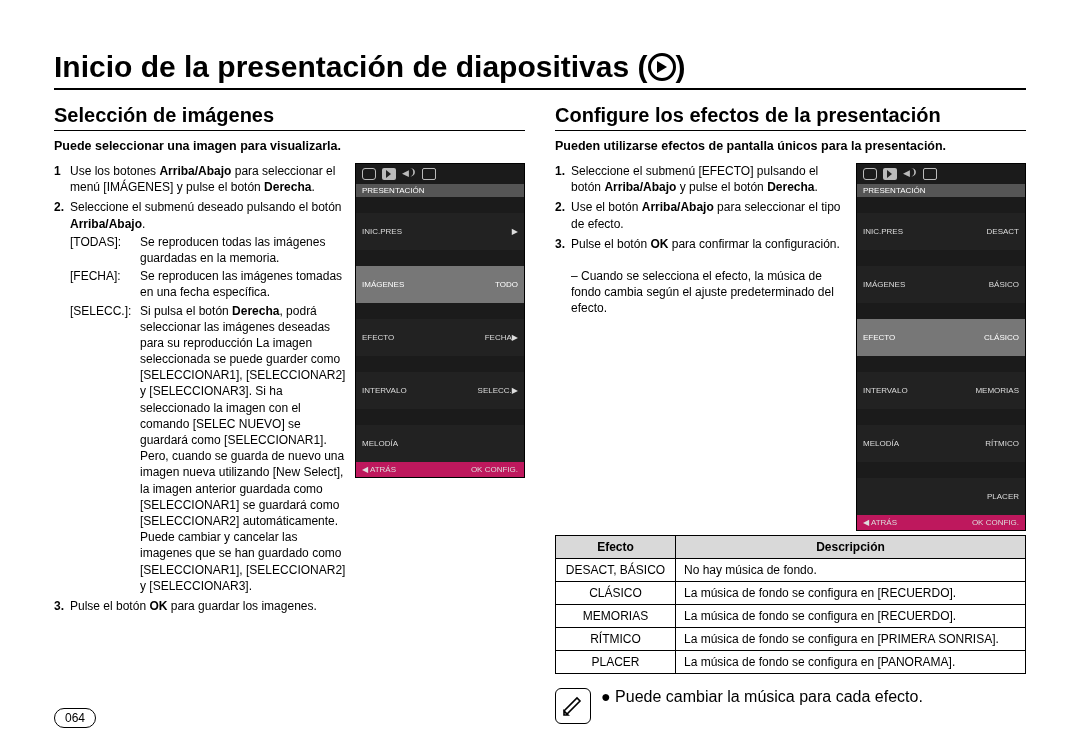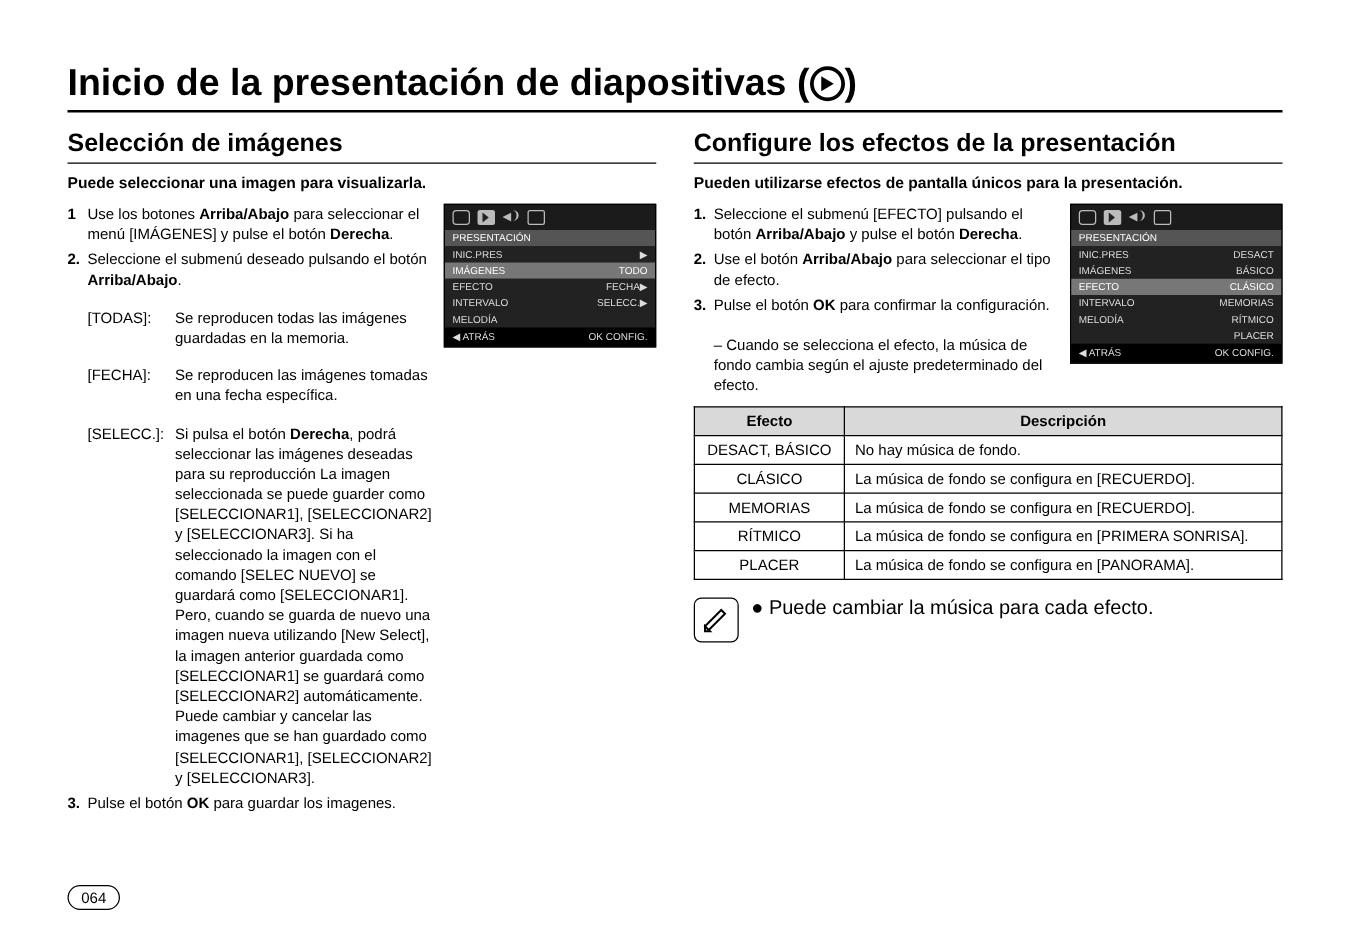--- a/index.html
+++ b/index.html
@@ -10,38 +10,38 @@
   .title-icon::before { content: ""; position: absolute; left: 6px; top: 5px; width: 0; height: 0; border-left: 10px solid #000; border-top: 6px solid transparent; border-bottom: 6px solid transparent; }
   .columns { display: flex; gap: 30px; margin-top: 14px; }
   .col { width: 480px; }
   .section-title { font-size: 20px; font-weight: bold; border-bottom: 1px solid #000; padding-bottom: 3px; margin-bottom: 8px; }
   .intro { font-size: 12.5px; font-weight: bold; margin-bottom: 10px; }
   .steps { font-size: 12px; line-height: 1.35; }
   .step { display: flex; margin-bottom: 4px; }
   .step-num { width: 16px; flex-shrink: 0; font-weight: bold; }
   .step-body { flex: 1; }
   .step-body b { font-weight: bold; }
-  .term-row { display: flex; margin-top: 14px; font-size: 12px; line-height: 1.35; }
+  .term-row { display: flex; margin-top: 2px; font-size: 12px; line-height: 1.35; }
   .term-label { width: 70px; flex-shrink: 0; }
   .term-desc { flex: 1; }
   .float-screen { float: right; margin-left: 8px; margin-bottom: 4px; }
   .screen { width: 170px; background: #1b1b1b; border: 1px solid #000; font-size: 8px; color: #ddd; }
   .screen-top { display: flex; gap: 6px; padding: 4px 6px; align-items: center; }
   .ico { width: 14px; height: 12px; display: inline-block; position: relative; }
   .ico-loop { border: 1.5px solid #bbb; border-radius: 3px; }
   .ico-play { background: #bbb; border-radius: 2px; }
   .ico-play::after { content:""; position:absolute; left:4px; top:2px; border-left:5px solid #222; border-top:4px solid transparent; border-bottom:4px solid transparent; }
   .ico-sound::before { content:"◀"; color:#bbb; font-size:9px; position:absolute; left:0; top:0; }
   .ico-sound::after { content:"❩"; color:#bbb; font-size:9px; position:absolute; left:7px; top:-1px; }
   .ico-del { border:1.5px solid #bbb; border-radius:2px; }
   .screen-head { background:#555; color:#fff; padding:2px 6px; font-size:8px; }
-  .menu-row { display:flex; justify-content:space-between; padding:2px 6px; background:#222; }
+  .menu-row { display:flex; justify-content:space-between; padding:14px 6px; background:#222;margin-top:16px; }
   .menu-row.sel { background:#777; color:#fff; }
   .menu-row .arrow { font-size:8px; }
-  .screen-bot { display:flex; justify-content:space-between; padding:3px 6px; background:#000000; font-size:8px; }
+  .screen-bot { display:flex; justify-content:space-between; padding:3px 6px; background:#be185d; font-size:8px; }
   .screen-bot .tri { font-size:8px; }
   table.eff { width: 100%; border-collapse: collapse; font-size: 12px; margin-top: 8px; }
   table.eff th, table.eff td { border: 1px solid #000; padding: 4px 8px; text-align: left; vertical-align: top; }
   table.eff th { background: #d9d9d9; text-align: center; font-weight: bold; }
   table.eff td.c1 { text-align: center; width: 120px; }
   .note-box { display:flex; gap:10px; margin-top:14px; font-size:16px; align-items:flex-start; }
   .note-icon { width:36px; height:36px; border:1.5px solid #000; border-radius:6px; display:flex; align-items:center; justify-content:center; flex-shrink:0; position:relative; }
   .note-icon svg { width:24px; height:24px; }
   .sub-note { font-size:12px; margin-left:16px; margin-top:16px; }
   .page-num { position:absolute; bottom:24px; left:54px; font-size:12px; border:1px solid #000; border-radius:10px; padding:2px 10px; }

